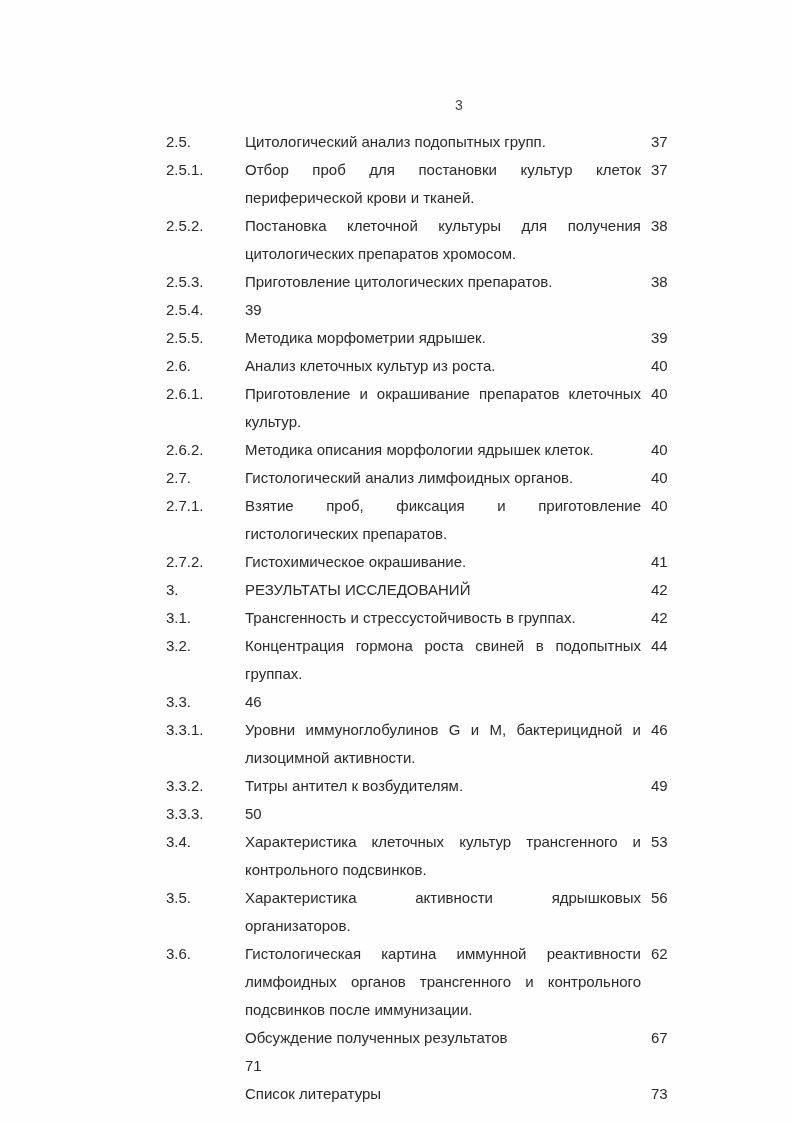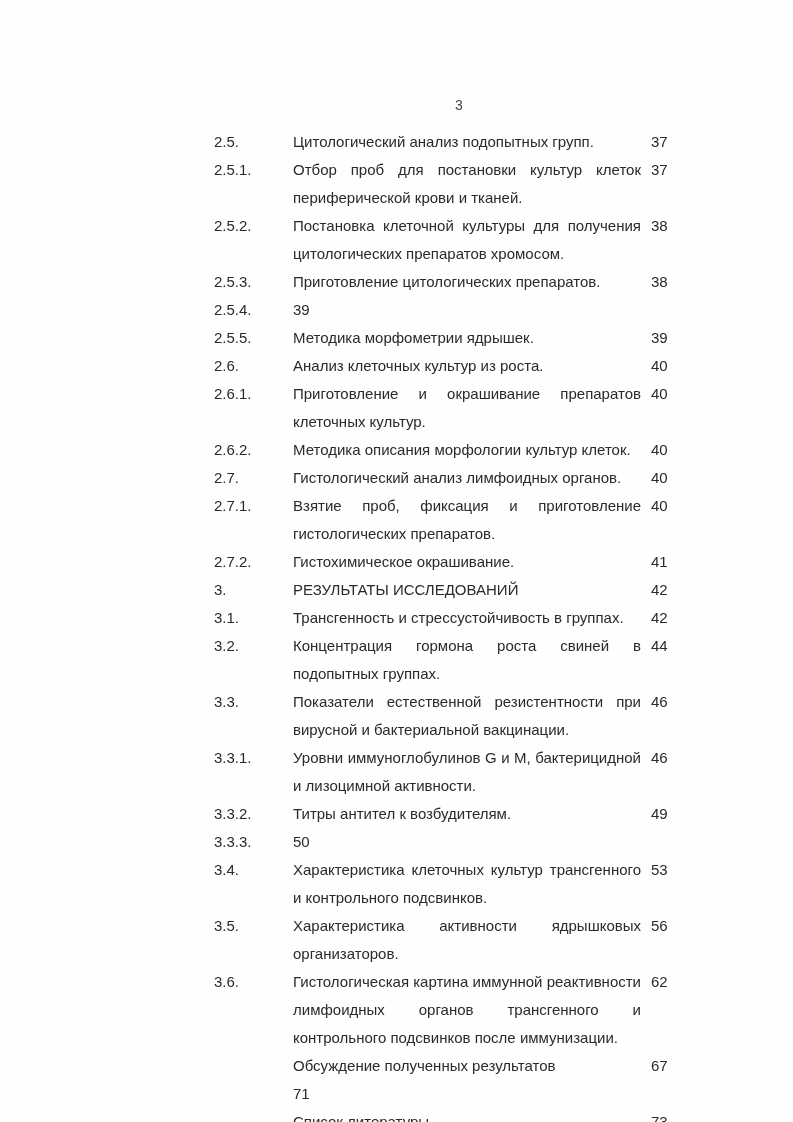--- a/index.html
+++ b/index.html
@@ -31,21 +31,20 @@
     font-size: 15px;
     line-height: 28px;
   }
   .entry {
     display: flex;
     align-items: flex-start;
   }
   .entry .num {
     width: 79px;
     flex: 0 0 79px;
-    margin-left: 48px;
   }
   .entry .title {
     flex: 1 1 auto;
     text-align: justify;
     padding-right: 10px;
   }
   .entry .pg {
     flex: 0 0 36px;
     width: 36px;
   }
@@ -90,21 +89,21 @@
         <span class="title">Анализ клеточных культур из роста.</span>
         <span class="pg">40</span>
       </div>
       <div class="entry">
         <span class="num">2.6.1.</span>
         <span class="title">Приготовление и окрашивание препаратов клеточных культур.</span>
         <span class="pg">40</span>
       </div>
       <div class="entry">
         <span class="num">2.6.2.</span>
-        <span class="title">Методика описания морфологии культур клеток.</span>
+        <span class="title">Методика описания морфологии ядрышек клеток.</span>
         <span class="pg">40</span>
       </div>
       <div class="entry">
         <span class="num">2.7.</span>
         <span class="title">Гистологический анализ лимфоидных органов.</span>
         <span class="pg">40</span>
       </div>
       <div class="entry">
         <span class="num">2.7.1.</span>
         <span class="title">Взятие проб, фиксация и приготовление гистологических препаратов.</span>
@@ -125,21 +124,20 @@
         <span class="title">Трансгенность и стрессустойчивость в группах.</span>
         <span class="pg">42</span>
       </div>
       <div class="entry">
         <span class="num">3.2.</span>
         <span class="title">Концентрация гормона роста свиней в подопытных группах.</span>
         <span class="pg">44</span>
       </div>
       <div class="entry">
         <span class="num">3.3.</span>
-        <span class="title">Показатели естественной резистентности при вирусной и бактериальной вакцинации.</span>
         <span class="pg">46</span>
       </div>
       <div class="entry">
         <span class="num">3.3.1.</span>
         <span class="title">Уровни иммуноглобулинов G и М, бактерицидной и лизоцимной активности.</span>
         <span class="pg">46</span>
       </div>
       <div class="entry">
         <span class="num">3.3.2.</span>
         <span class="title">Титры антител к возбудителям.</span>

